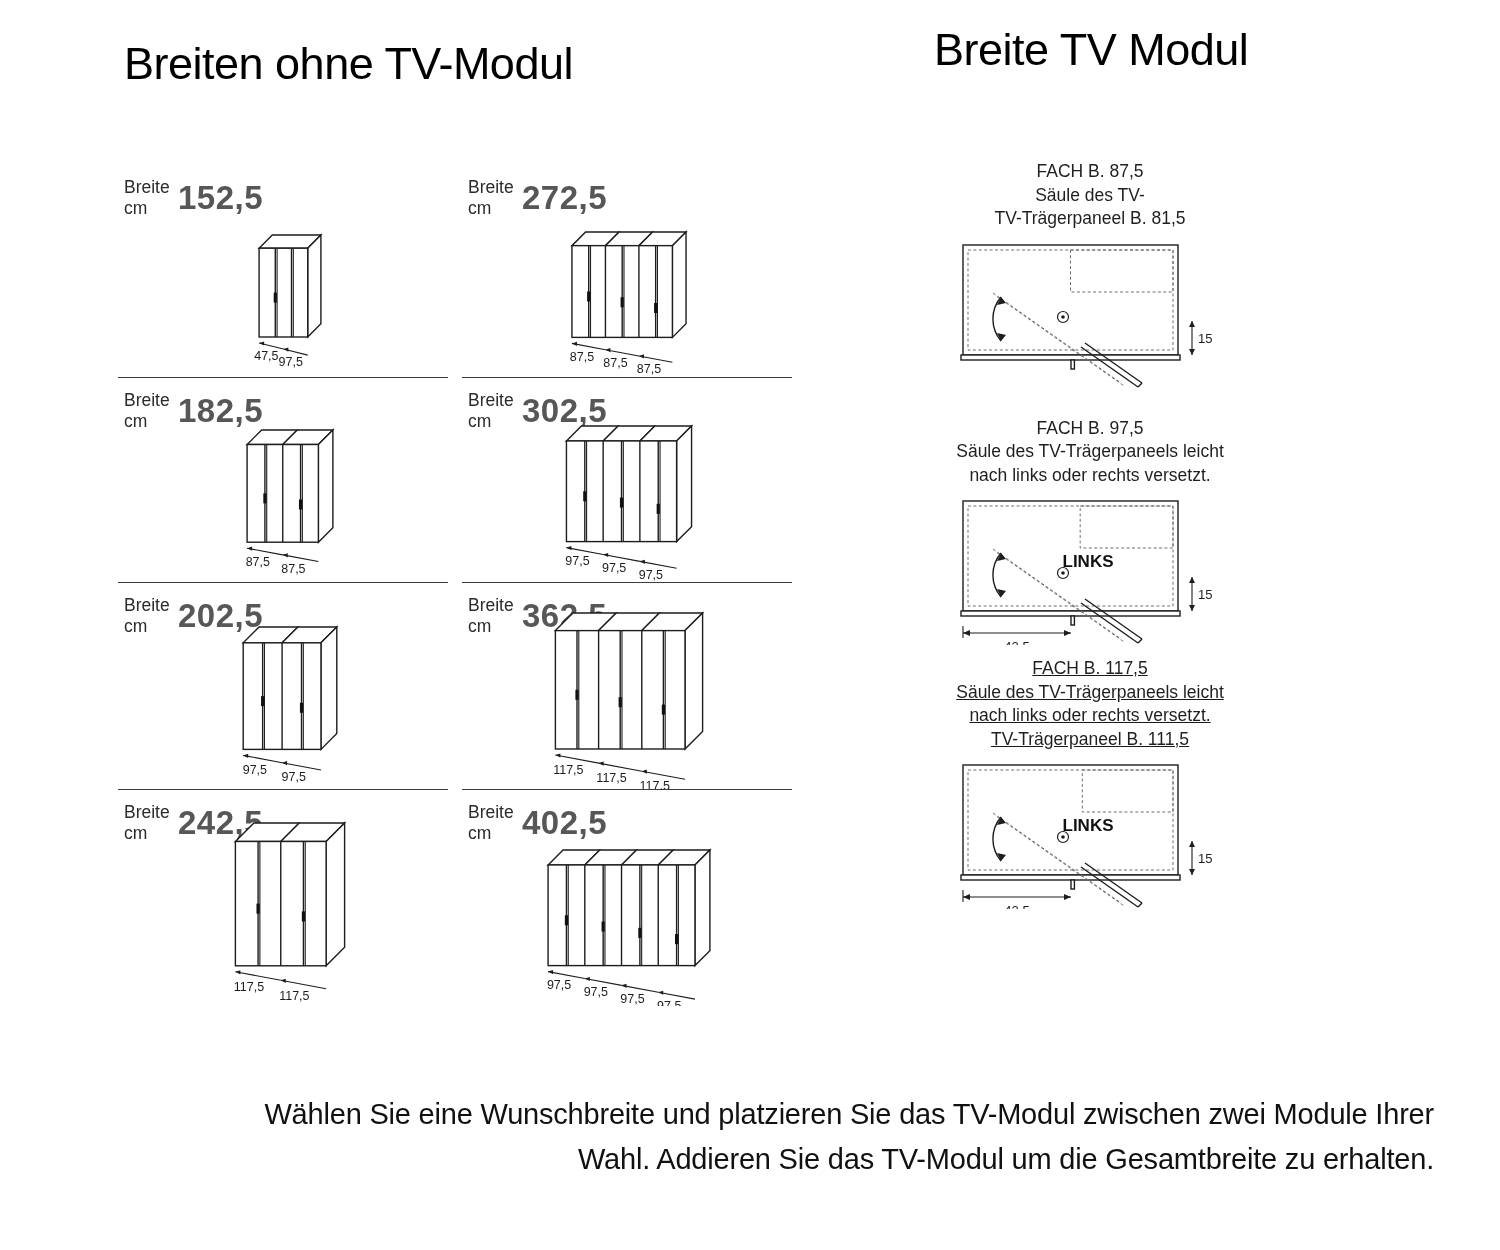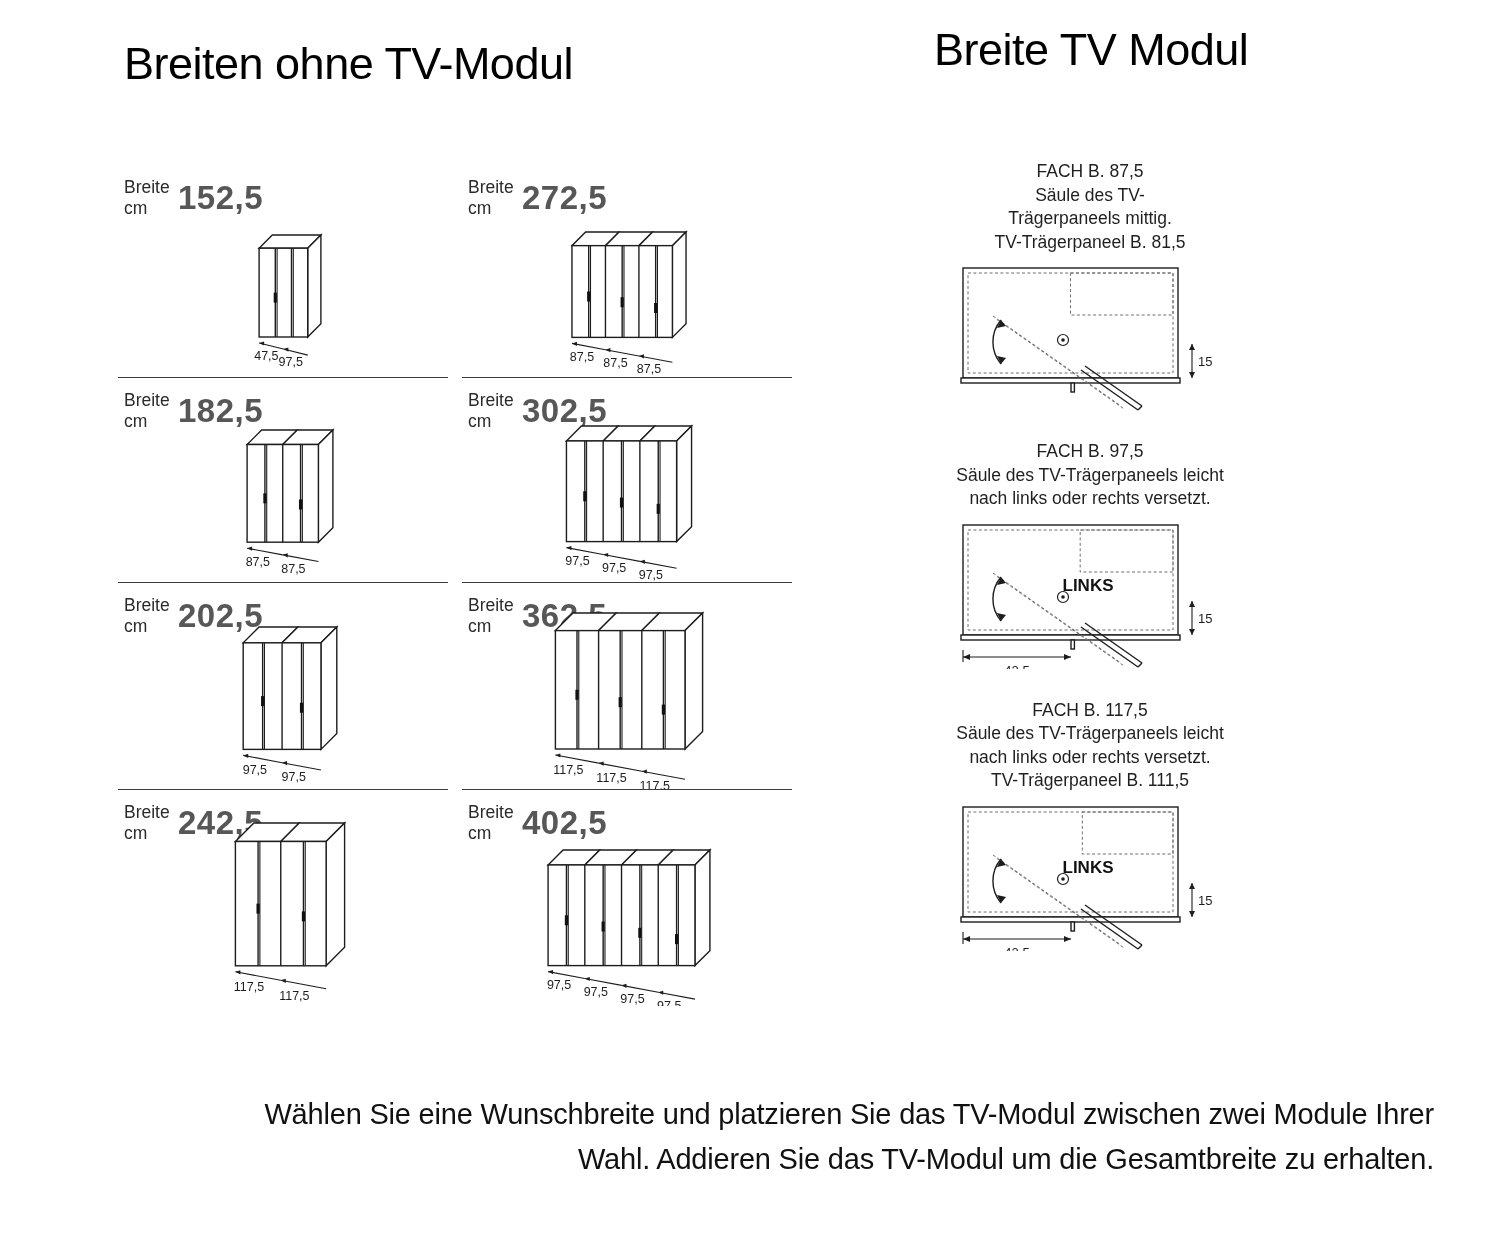--- a/index.html
+++ b/index.html
@@ -399,21 +399,20 @@
         </svg>
       </div>
     </div>
   </div>
 
 <div class="col" id="col-right">
     <div class="tvblock" style="margin-top: 0px;">
       <div class="tvcaption">
         <span class="capline">FACH B. 87,5</span>
         <span class="capline">Säule des TV-</span>
-        <span class="capline">Trägerpaneels mittig.</span>
         <span class="capline">TV-Trägerpaneel B. 81,5</span>
       </div>
       <div class="tvart">
         <svg width="290" height="150" viewBox="0 0 290 150">
           <rect x="18" y="6" width="215" height="110" class="face"></rect>
           <rect x="16" y="116" width="219" height="5" class="face"></rect>
           <rect x="23" y="11" width="205" height="100" class="dash"></rect>
           <rect x="125.5" y="11" width="102.5" height="42" class="dash"></rect>
           <line x1="48" y1="54" x2="176" y2="144" class="dash"></line>
           <line x1="52" y1="57.6" x2="180" y2="147.6" class="dash"></line>
@@ -462,21 +461,21 @@
           <polygon points="247,116 244,110 250,110" fill="#1d1d1d"></polygon>
           <text x="253" y="104" class="tvdim">15</text>
           <line x1="18" y1="138" x2="126" y2="138" class="dimln"></line>
           <polygon points="18,138 25,135 25,141" fill="#1d1d1d"></polygon>
           <polygon points="126,138 119,135 119,141" fill="#1d1d1d"></polygon>
           <line x1="18" y1="131" x2="18" y2="143" class="dimln"></line>
           <text x="72" y="156" class="tvdim" text-anchor="middle">42,5</text>
         </svg>
       </div>
     </div>
-    <div class="tvblock" style="margin-top: 30px;">
+    <div class="tvblock" style="margin-top: 12px; text-decoration: underline;">
       <div class="tvcaption">
         <span class="capline">FACH B. 117,5</span>
         <span class="capline">Säule des TV-Trägerpaneels leicht</span>
         <span class="capline">nach links oder rechts versetzt.</span>
         <span class="capline">TV-Trägerpaneel B. 111,5</span>
       </div>
       <div class="tvart">
         <svg width="290" height="150" viewBox="0 0 290 150">
           <rect x="18" y="6" width="215" height="110" class="face"></rect>
           <rect x="16" y="116" width="219" height="5" class="face"></rect>

